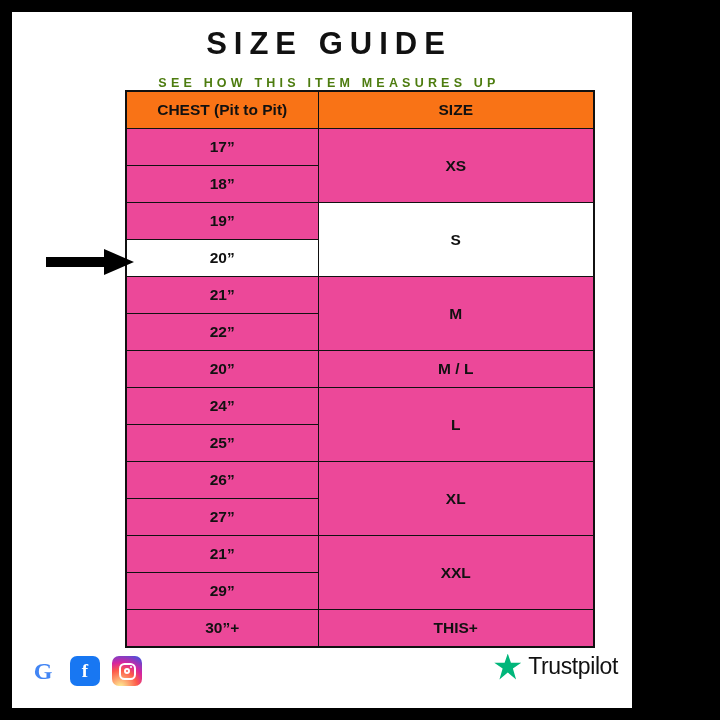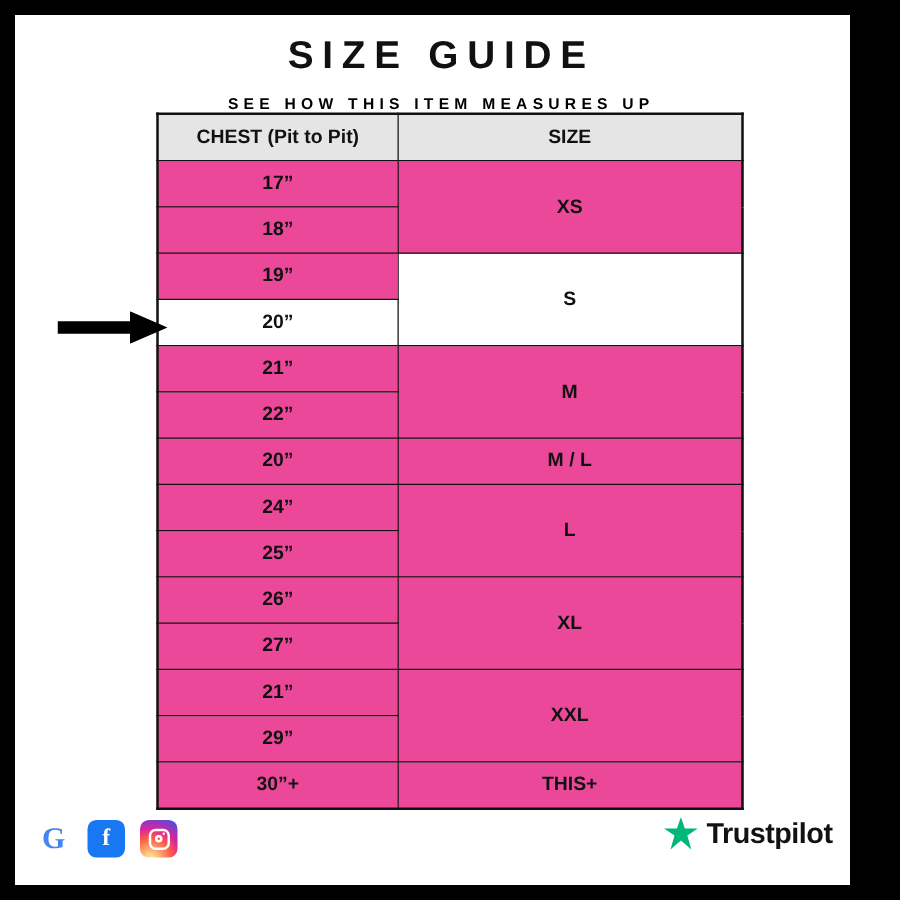--- a/index.html
+++ b/index.html
@@ -10,41 +10,41 @@
     width: 720px;
     height: 720px;
     background: #000000;
     font-family: "Liberation Sans", sans-serif;
     overflow: hidden;
   }
   .frame {
     position: absolute;
     left: 12px;
     top: 12px;
-    width: 668px;
+    width: 620px;
     height: 696px;
     background: #ffffff;
     box-sizing: border-box;
     padding-left: 14px;
   }
   .title {
     text-align: center;
     font-size: 31px;
     font-weight: bold;
     letter-spacing: 7px;
     color: #111111;
     margin-top: 14px;
     font-family: "Liberation Sans", sans-serif;
   }
   .subtitle {
     text-align: center;
     font-size: 12.5px;
     font-weight: bold;
     letter-spacing: 4.2px;
-    color: #000000;
+    color: #4d7c0f;
     margin-top: 14px;
   }
   .table-wrap {
     position: absolute;
     left: 113px;
     top: 78px;
     width: 470px;
   }
   table.size-table {
     border-collapse: collapse;
@@ -55,21 +55,21 @@
   table.size-table td {
     border: 1px solid #111111;
     text-align: center;
     font-size: 15.5px;
     font-weight: bold;
     color: #111111;
     height: 36px;
     padding: 0;
   }
   td.head {
-    background: #e5e5e5;
+    background: #f97316;
     font-size: 16.5px;
     height: 40px;
   }
   td.grey {
     background: #ec4899;
   }
   td.white {
     background: #ffffff;
   }
   .col-chest { width: 192px; }
@@ -174,21 +174,21 @@
     gap: 7px;
   }
   .tp-star {
     width: 27px;
     height: 26px;
     background: #00B67A;
     clip-path: polygon(50% 0%, 61.8% 35.5%, 100% 35.5%, 69% 57.5%, 80.9% 100%, 50% 73%, 19.1% 100%, 31% 57.5%, 0% 35.5%, 38.2% 35.5%);
   }
   .tp-name {
     font-size: 23px;
-    font-weight: bold;
+    font-weight: normal;
     color: #111111;
     letter-spacing: -0.4px;
   }
 </style>
 </head>
 <body>
 
 <div class="frame">
 
   <div class="title">SIZE GUIDE</div>

